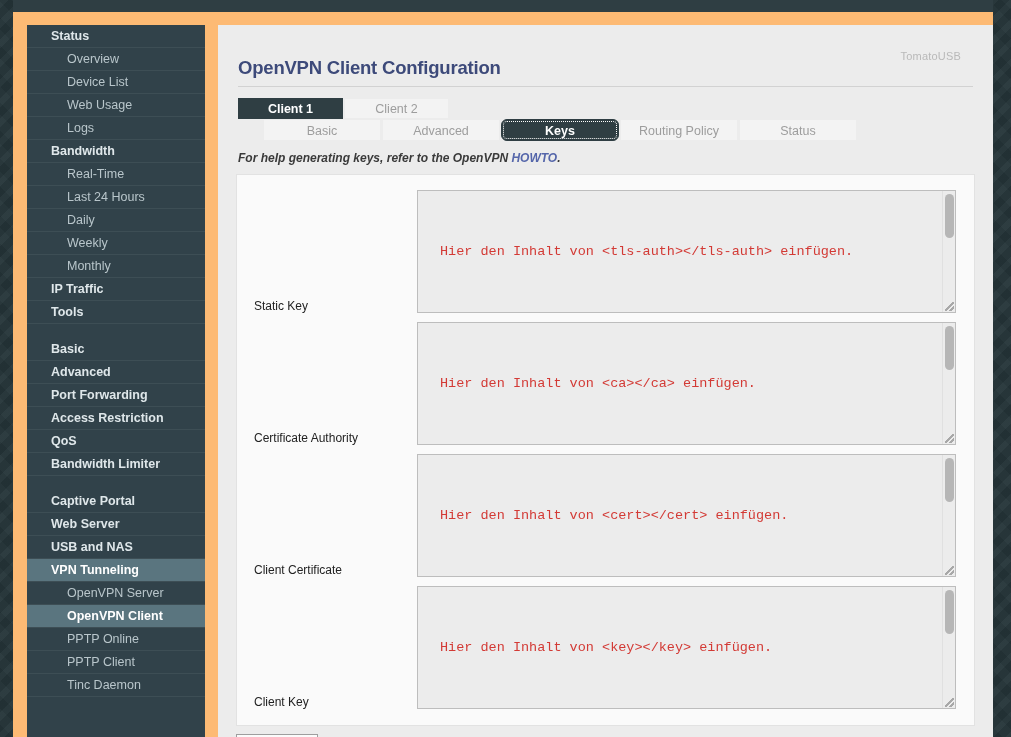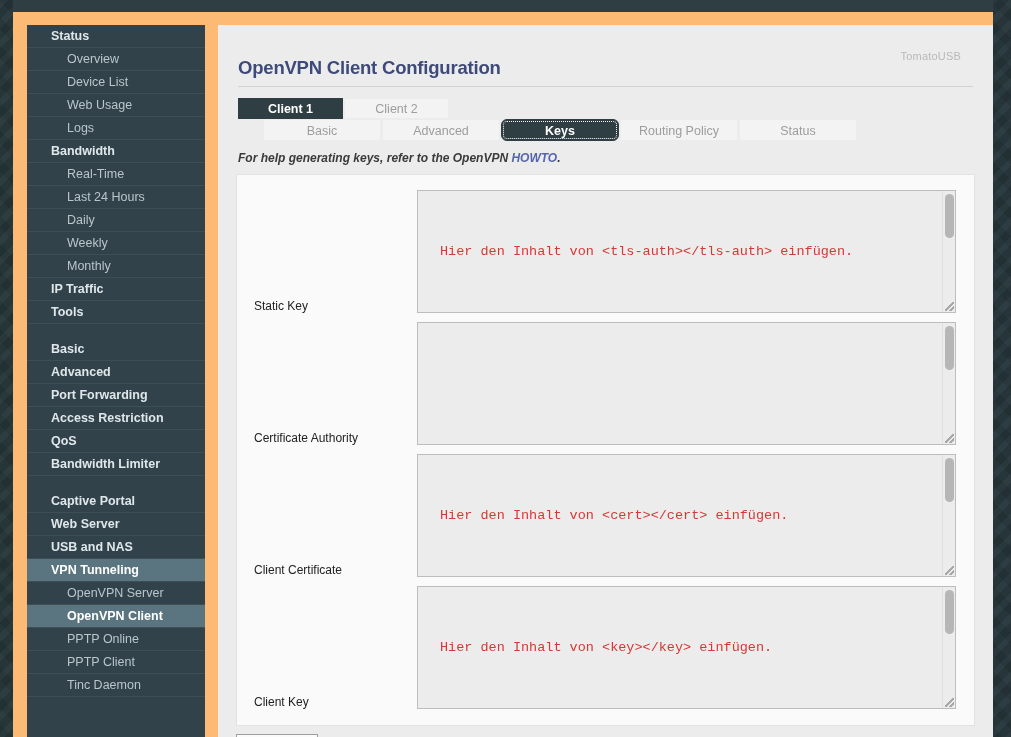--- a/index.html
+++ b/index.html
@@ -239,20 +239,21 @@
             <div class="ta-text">Hier den Inhalt von &lt;tls-auth&gt;&lt;/tls-auth&gt; einfügen.</div>
             <div class="ta-scrollbar">
               <div class="ta-thumb"></div>
             </div>
             <div class="ta-grip"></div>
           </div>
         </div>
         <div class="field-row">
           <div class="field-label">Certificate Authority</div>
           <div class="ta-wrap">
+            <div class="ta-text">Hier den Inhalt von &lt;ca&gt;&lt;/ca&gt; einfügen.</div>
             <div class="ta-scrollbar">
               <div class="ta-thumb"></div>
             </div>
             <div class="ta-grip"></div>
           </div>
         </div>
         <div class="field-row">
           <div class="field-label">Client Certificate</div>
           <div class="ta-wrap">
             <div class="ta-text">Hier den Inhalt von &lt;cert&gt;&lt;/cert&gt; einfügen.</div>

